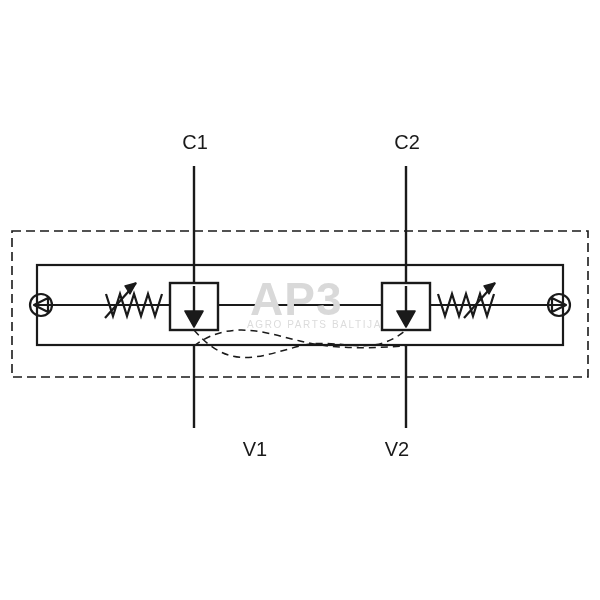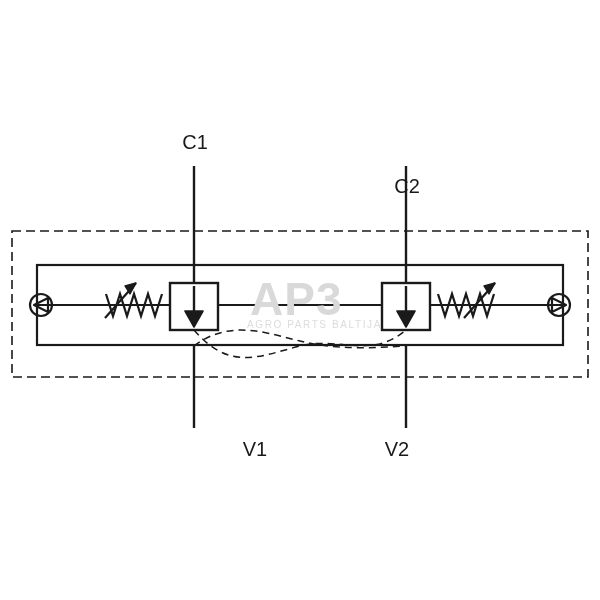--- a/index.html
+++ b/index.html
@@ -96,17 +96,17 @@
     <line x1="406" y1="166" x2="406" y2="283" stroke="#1a1a1a" stroke-width="2.4"></line>
     <line x1="194" y1="345" x2="194" y2="428" stroke="#1a1a1a" stroke-width="2.4"></line>
     <line x1="406" y1="345" x2="406" y2="428" stroke="#1a1a1a" stroke-width="2.4"></line>
 
   </svg>
 
   <div class="watermark wm-main" style="left:250px; top:272px;">AP3</div>
   <div class="watermark wm-sub" style="left:247px; top:319px;">AGRO PARTS BALTIJA</div>
 
   <div class="port-label" style="left:174px; top:131px; width:42px;">C1</div>
-  <div class="port-label" style="left:386px; top:131px; width:42px;margin-top:44px;">C2</div>
+  <div class="port-label" style="left:386px; top:131px; width:42px;">C2</div>
   <div class="port-label" style="left:186px; top:438px; width:42px;margin-left:48px;">V1</div>
   <div class="port-label" style="left:376px; top:438px; width:42px;">V2</div>
 
 </div>
 
 </body></html>

